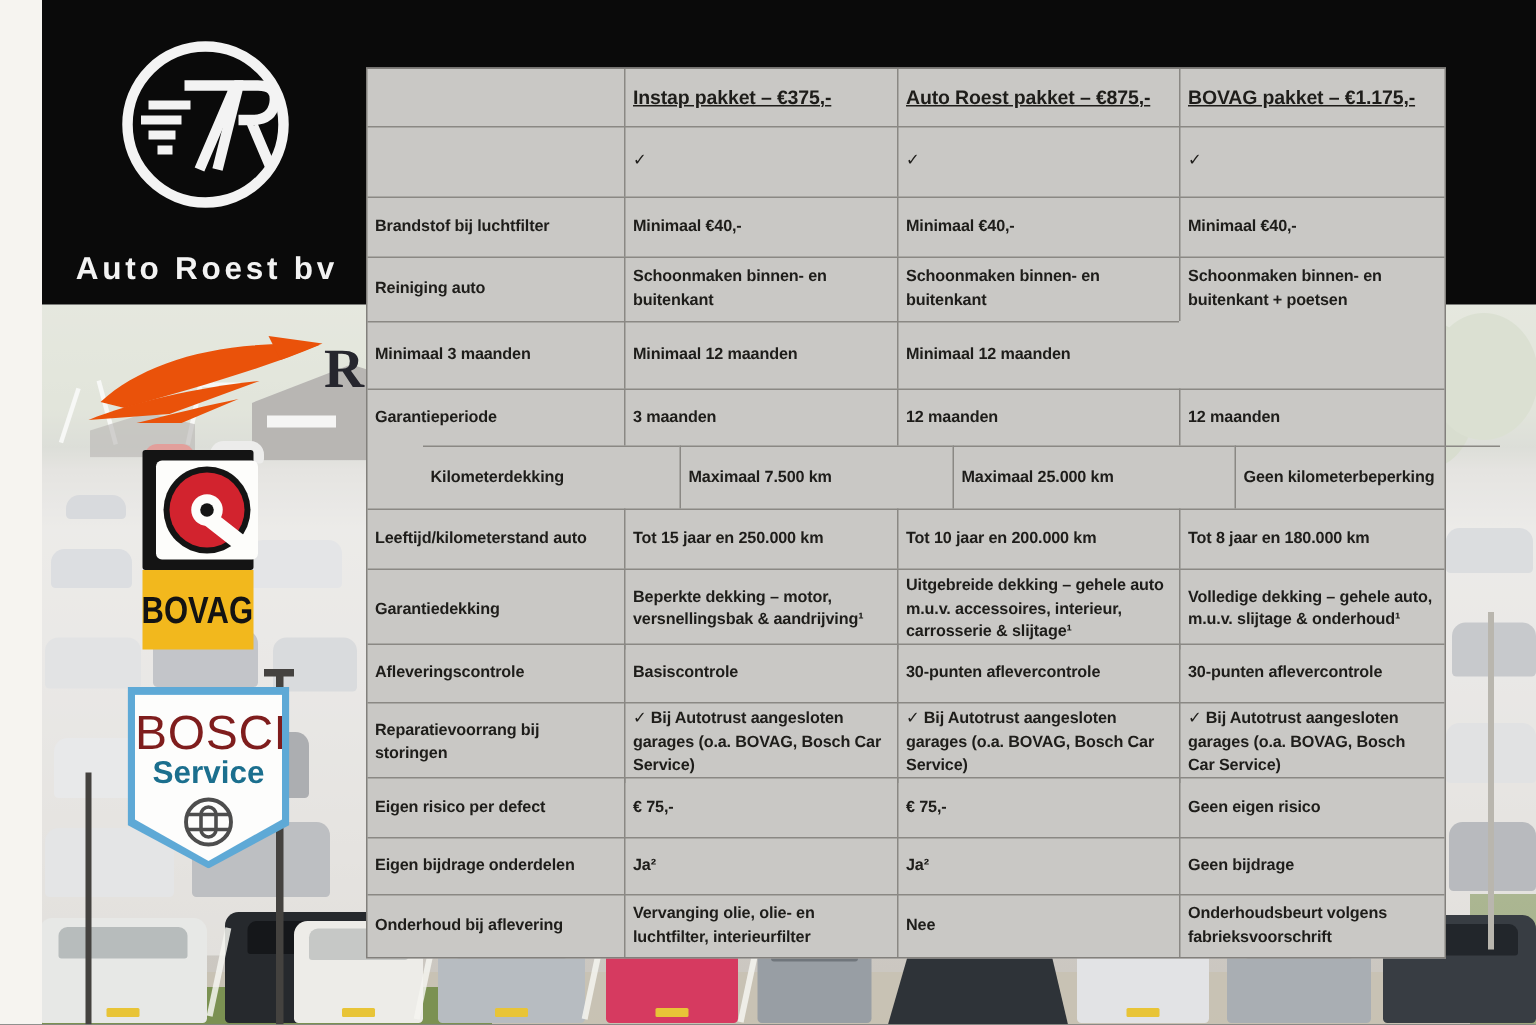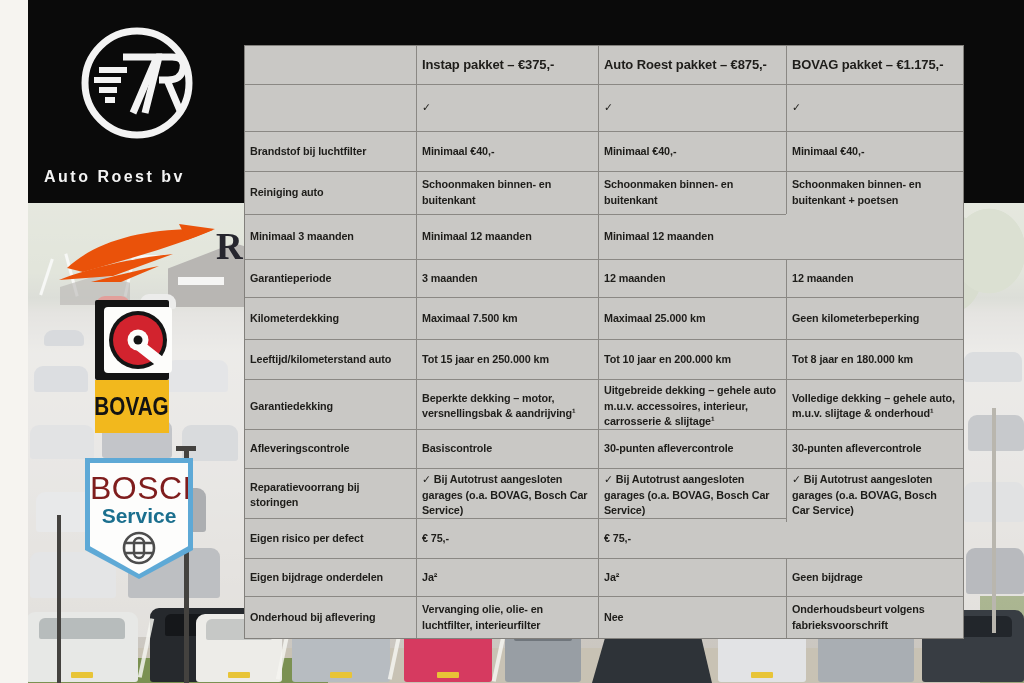--- a/index.html
+++ b/index.html
@@ -28,22 +28,22 @@
   .wash{left:0;top:203px;width:1024px;height:434px;background:rgba(255,255,255,0.52);}
   .wash2{left:0;top:637px;width:1024px;height:46px;background:rgba(255,255,255,0.15);}
   .gravel{left:28px;top:648px;width:996px;height:35px;background:#c8c1b1;opacity:.85;}
   .grass{background:#7b9152;}
 
   
   .black-band{left:28px;top:0;width:996px;height:203px;background:#0a0a0a;}
   .white-strip{left:0;top:0;width:28px;height:683px;background:#f6f4f0;}
 
   
-  .brand-text{left:44px;top:168px;width:188px;text-align:left;color:#f3f3f3;
-    font-size:16px;font-weight:600;letter-spacing:2.5px;}
+  .brand-text{left:44px;top:168px;width:188px;text-align:center;color:#f3f3f3;
+    font-size:21px;font-weight:600;letter-spacing:2.5px;}
 
   
   .rdw-text{left:216px;top:228px;color:#26262e;font-family:"Liberation Serif","DejaVu Serif",serif;
     font-size:37px;font-weight:600;letter-spacing:1px;line-height:1;}
 
   
   .bovag{left:95px;top:300px;width:74px;height:133px;}
   .bovag .top{position:absolute;left:0;top:0;width:100%;height:80px;background:#141414;border-radius:2px;}
   .bovag .band{position:absolute;left:0;top:80px;width:100%;height:53px;background:#f2b81d;
     display:flex;align-items:center;justify-content:center;}
@@ -60,21 +60,21 @@
   .bosch .l2{font-size:21px;font-weight:700;color:#1b6f8e;line-height:1.1;}
 
   
   .ptable{left:244px;top:45px;width:720px;height:594px;background:#c9c8c5;
     border:1px solid #82807c;color:#1e1d1a;}
   .t-row{display:grid;grid-template-columns:171px 182px 188px 177px;}
   .t-cell{border-left:1px solid #8a8884;border-top:1px solid #8a8884;
     display:flex;align-items:center;padding:3px 8px 3px 5px;
     font-size:10.8px;font-weight:700;line-height:1.45;letter-spacing:-.1px;}
   .t-row .t-cell:first-child{border-left:none;}
-  .t-row.first .t-cell{border-top:none;}
+  .t-row.first .t-cell{border-top:none;text-decoration:underline;}
   .t-cell.hdr{font-size:13px;letter-spacing:-.1px;padding-left:5px;}
 </style>
 </head>
 <body>
 
 <div id="app">
 
   <div class="abs photo">
     <div class="abs trees"></div>
 
@@ -243,21 +243,21 @@
         <div class="t-cell">Minimaal 3 maanden</div>
         <div class="t-cell">Minimaal 12 maanden</div>
         <div class="t-cell">Minimaal 12 maanden</div>
       </div>
       <div class="t-row" style="height: 38px;">
         <div class="t-cell">Garantieperiode</div>
         <div class="t-cell">3 maanden</div>
         <div class="t-cell">12 maanden</div>
         <div class="t-cell">12 maanden</div>
       </div>
-      <div class="t-row" style="height: 42px;">
+      <div class="t-row" style="height: 42px; padding-left: 37px;">
         <div class="t-cell">Kilometerdekking</div>
         <div class="t-cell">Maximaal 7.500 km</div>
         <div class="t-cell">Maximaal 25.000 km</div>
         <div class="t-cell">Geen kilometerbeperking</div>
       </div>
       <div class="t-row" style="height: 40px;">
         <div class="t-cell">Leeftijd/kilometerstand auto</div>
         <div class="t-cell">Tot 15 jaar en 250.000 km</div>
         <div class="t-cell">Tot 10 jaar en 200.000 km</div>
         <div class="t-cell">Tot 8 jaar en 180.000 km</div>
@@ -277,20 +277,21 @@
       <div class="t-row" style="height: 50px;">
         <div class="t-cell">Reparatievoorrang bij storingen</div>
         <div class="t-cell">✓ Bij Autotrust aangesloten garages (o.a. BOVAG, Bosch Car Service)</div>
         <div class="t-cell">✓ Bij Autotrust aangesloten garages (o.a. BOVAG, Bosch Car Service)</div>
         <div class="t-cell">✓ Bij Autotrust aangesloten garages (o.a. BOVAG, Bosch Car Service)</div>
       </div>
       <div class="t-row" style="height: 40px;">
         <div class="t-cell">Eigen risico per defect</div>
         <div class="t-cell">€ 75,-</div>
         <div class="t-cell">€ 75,-</div>
+        <div class="t-cell">Geen eigen risico</div>
       </div>
       <div class="t-row" style="height: 38px;">
         <div class="t-cell">Eigen bijdrage onderdelen</div>
         <div class="t-cell">Ja²</div>
         <div class="t-cell">Ja²</div>
         <div class="t-cell">Geen bijdrage</div>
       </div>
       <div class="t-row" style="height: 42px;">
         <div class="t-cell">Onderhoud bij aflevering</div>
         <div class="t-cell">Vervanging olie, olie- en luchtfilter, interieurfilter</div>

